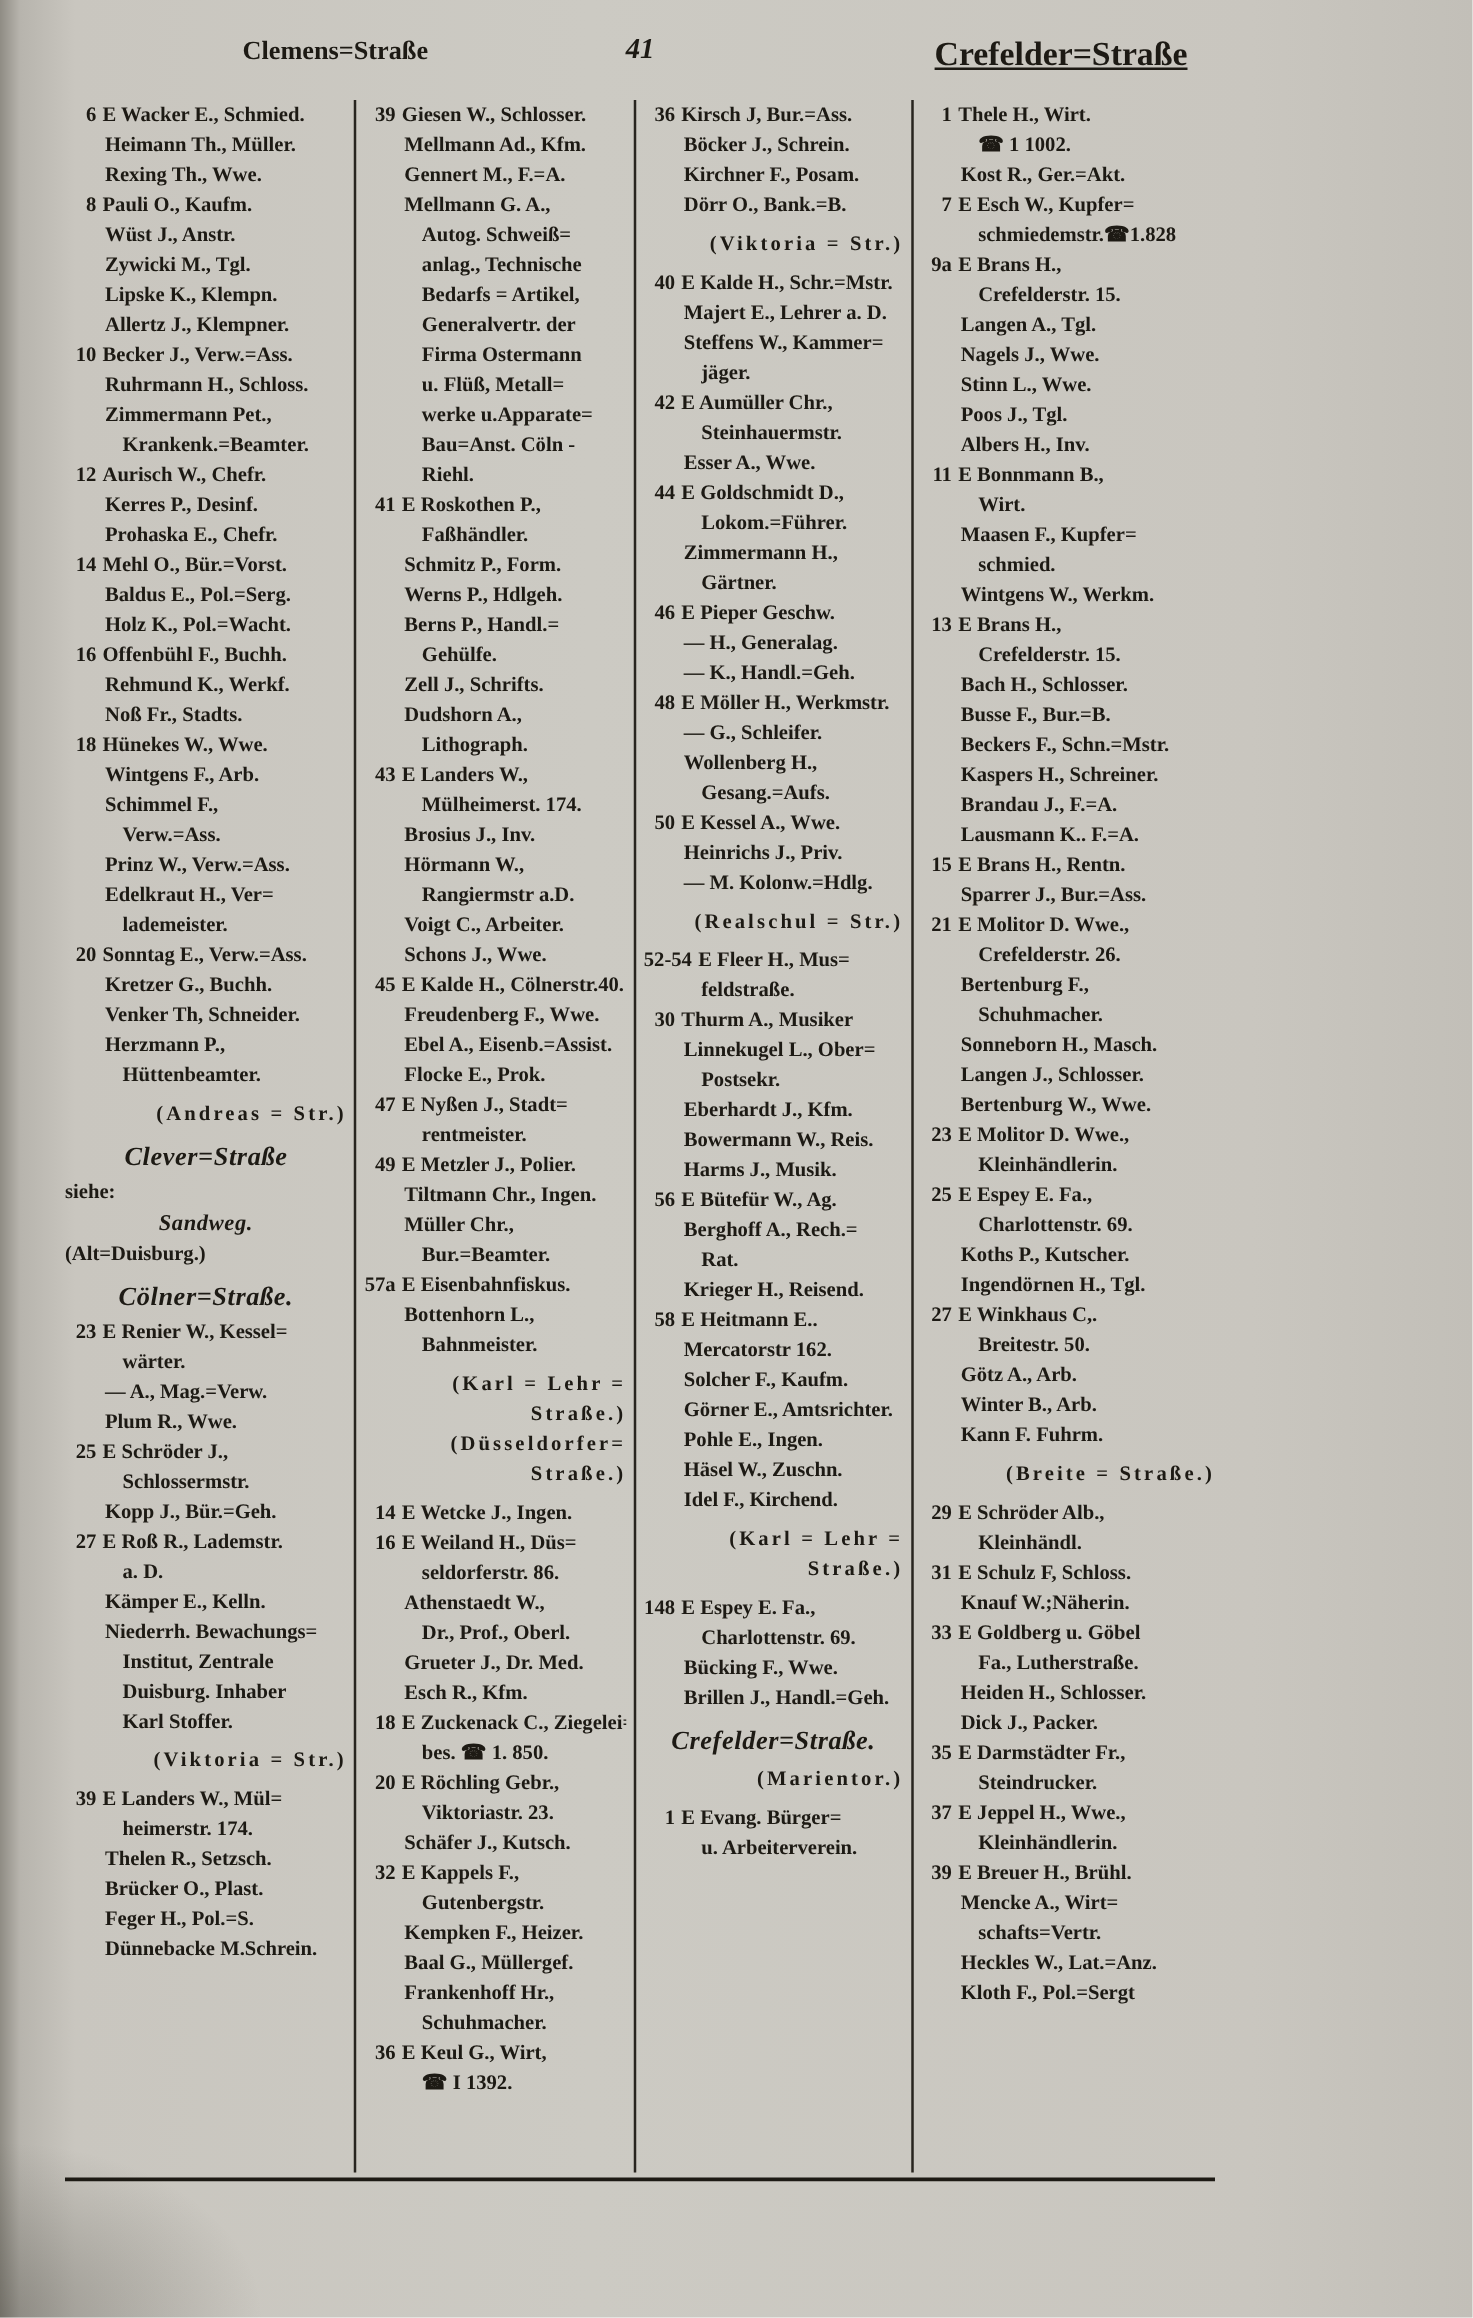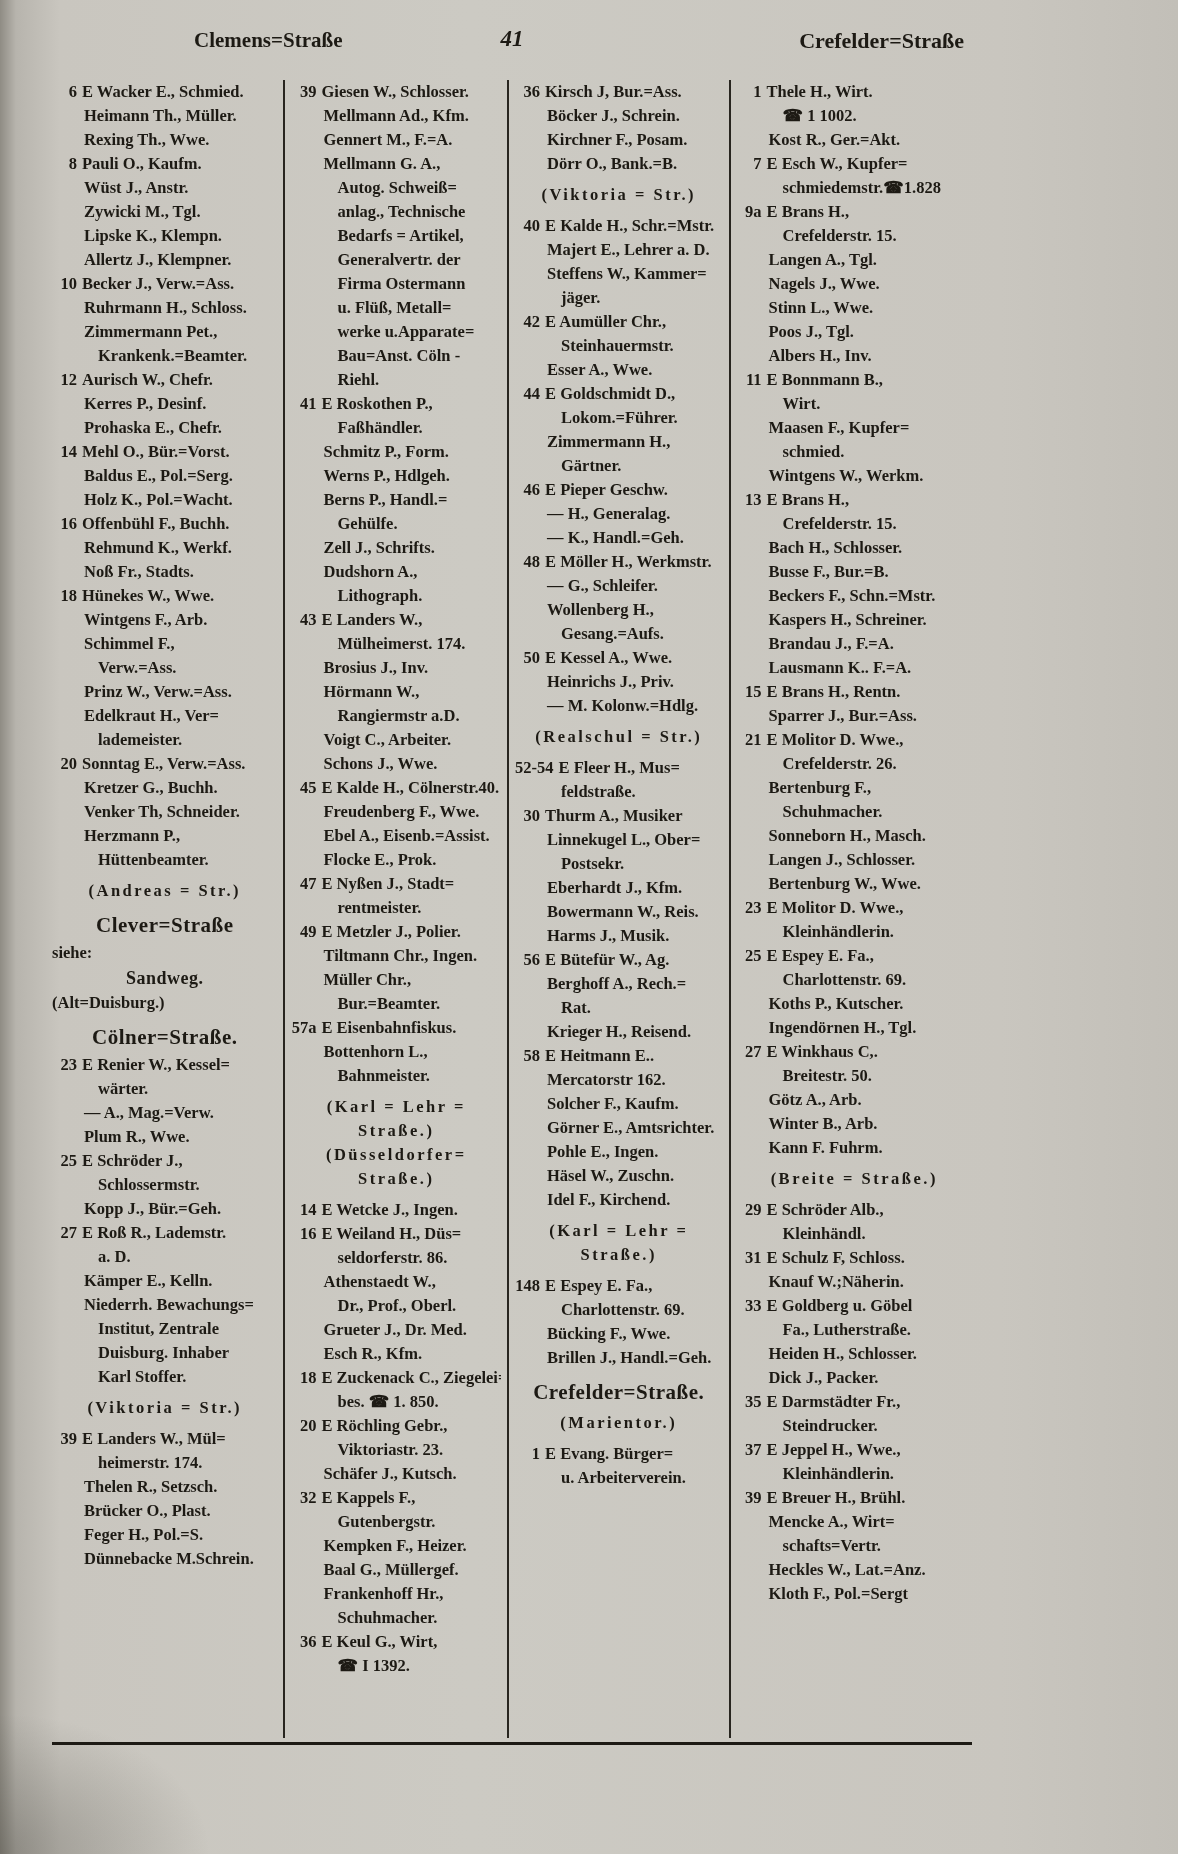--- a/index.html
+++ b/index.html
@@ -13,39 +13,39 @@
     font-family: "Liberation Serif", "DejaVu Serif", serif;
     font-weight: 700;
     color: #1d1a14;
     overflow: hidden;
   }
   .content { position: absolute; left: 52px; top: 22px; width: 920px; }
   
   .pghead { position: relative; height: 58px; }
   .h-left  { position: absolute; left: 142px; top: 6px; font-size: 21px; }
   .h-page  { position: absolute; left: 50%; transform: translateX(-50%); top: 4px; font-size: 23px; font-style: italic; }
-  .h-right { position: absolute; right: 8px; top: 6px; font-size: 22px; }
+  .h-right { position: absolute; right: 22px; top: 6px; font-size: 27px; text-decoration: underline; }
   
   .cols { display: flex; align-items: stretch; height: 1658px; }
   .col  { overflow: hidden; font-size: 16.5px; }
   .col1 { width: 226px; }
   .col2 { width: 210px; }
   .col3 { width: 208px; }
   .col4 { width: 236px; }
   .vrule { width: 2px; background: #28251f; margin: 0 6px; flex: none; }
   .ln { line-height: 24px; white-space: nowrap; }
   .entry { display: flex; }
   .num { min-width: 25px; text-align: right; margin-right: 5px; flex: none; }
   .txt { flex: none; }
   .ind1 { padding-left: 32px; }
   .ind2 { padding-left: 46px; }
-  .center { text-align: center; letter-spacing: 2.5px; margin: 7px 0; white-space: normal; }
+  .center { text-align: right; letter-spacing: 2.5px; margin: 7px 0; white-space: normal; }
   .center + .center { margin-top: -7px; }
   .c0 { text-align: left; margin: 1px 0; white-space: normal; }
-  .heading { text-align: center; font-size: 21px; margin: 10px 0 4px; letter-spacing: .5px; white-space: normal; }
+  .heading { text-align: center; font-size: 21px; margin: 10px 0 4px; letter-spacing: .5px; white-space: normal; font-style: italic; }
   .heading.sub { font-size: 18px; margin: 0; }
   .note { white-space: normal; text-align: justify; padding: 1px 2px 4px 6px; line-height: 23px; }
   
   .hrule { height: 3px; background: #1d1a14; margin: 4px 0 10px 0; }
   .pgfoot { display: flex; align-items: center; gap: 16px; padding-left: 12px; }
   .ad-small { font-size: 20px; line-height: 23px; font-weight: 700; }
   .ad-big-1 { font-size: 45px; letter-spacing: 1px; font-weight: 700; }
   .ad-big-2 { font-size: 43px; font-weight: 700; }
 </style>
 </head>

